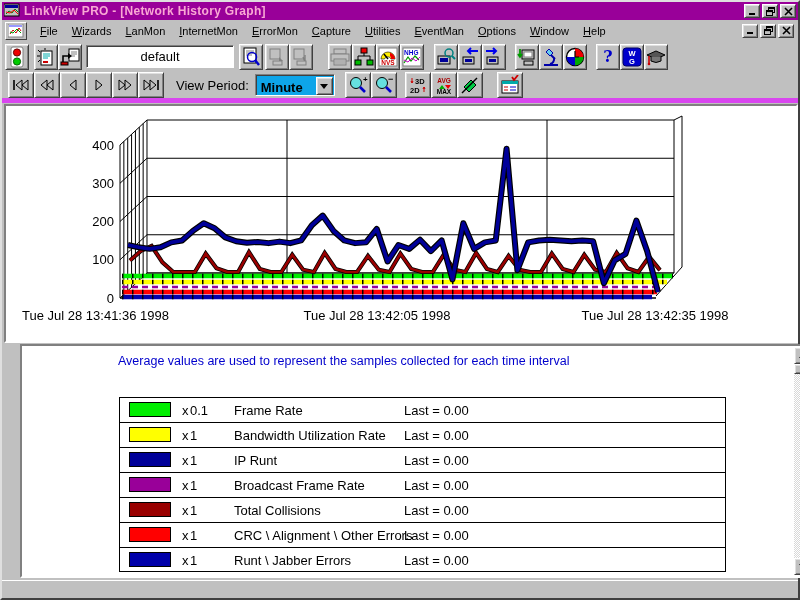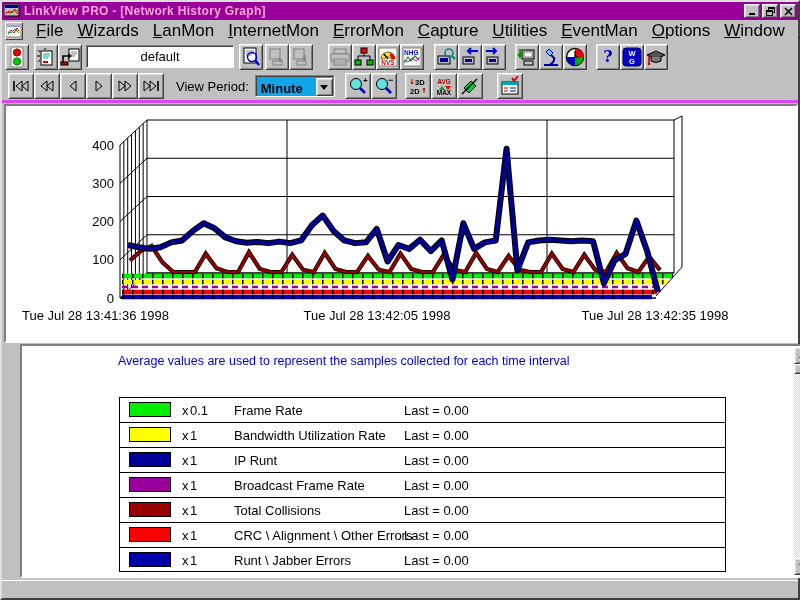--- a/index.html
+++ b/index.html
@@ -17,28 +17,28 @@
   .winbtn { width:16px; height:14px; background:#c0c0c0; border:1px solid; border-color:#fff #404040 #404040 #fff;
             box-shadow:inset 1px 1px 0 #dfdfdf, inset -1px -1px 0 #808080;
             display:flex; align-items:center; justify-content:center; }
   .winbtn svg { display:block; }
 
   
   .menubar { position:absolute; left:0; top:18px; width:796px; height:21px; background:#c0c0c0;
              display:flex; align-items:center; padding:0 3px; }
   .mdi-doc-btn { width:22px; height:18px; background:#c0c0c0; border:1px solid; border-color:#fff #404040 #404040 #fff;
              display:flex; align-items:center; justify-content:center; margin-right:6px; }
-  .menu-item { padding:2px 7px; font-size:17px; white-space:nowrap; }
+  .menu-item { padding:2px 7px; font-size:11px; white-space:nowrap; }
   .menu-item u { text-decoration:underline; }
   .menubar .win-controls { margin-right:1px; }
 
   
   .toolbar1 { position:absolute; left:0; top:39px; width:796px; height:31px; display:flex; align-items:center; }
   .toolbar2 { position:absolute; left:0; top:70px; width:796px; height:31px; display:flex; align-items:center;
-              border-bottom:3px solid #d946ef; }
+              border-bottom:5px solid #d946ef; }
   .tbtn { width:24px; height:26px; background:#c0c0c0; border:1px solid; border-color:#fff #404040 #404040 #fff;
           box-shadow:inset 1px 1px 0 #dfdfdf, inset -1px -1px 0 #808080;
           display:flex; align-items:center; justify-content:center; flex:0 0 auto; }
   .tbtn.wide { width:26px; }
   .tbtn svg { display:block; }
   .profile-field { width:148px; height:23px; margin-left:4px; background:#fff; border:1px solid;
           border-color:#808080 #fff #fff #808080; box-shadow:inset 1px 1px 0 #404040;
           text-align:center; font-size:13px; font-family:"Liberation Sans", sans-serif; flex:0 0 auto; }
   .vp-label { margin-left:12px; font-size:13px; white-space:nowrap; }
   .dropdown { margin-left:6px; width:80px; height:22px; background:#0ea5e9; border:1px solid;

